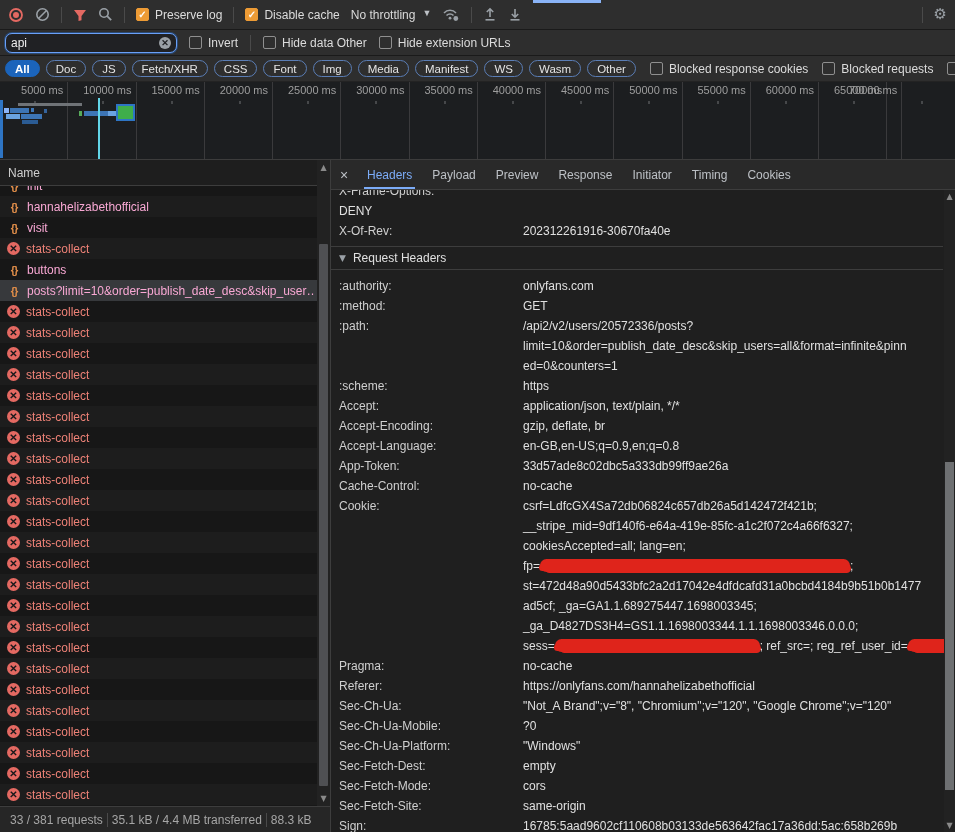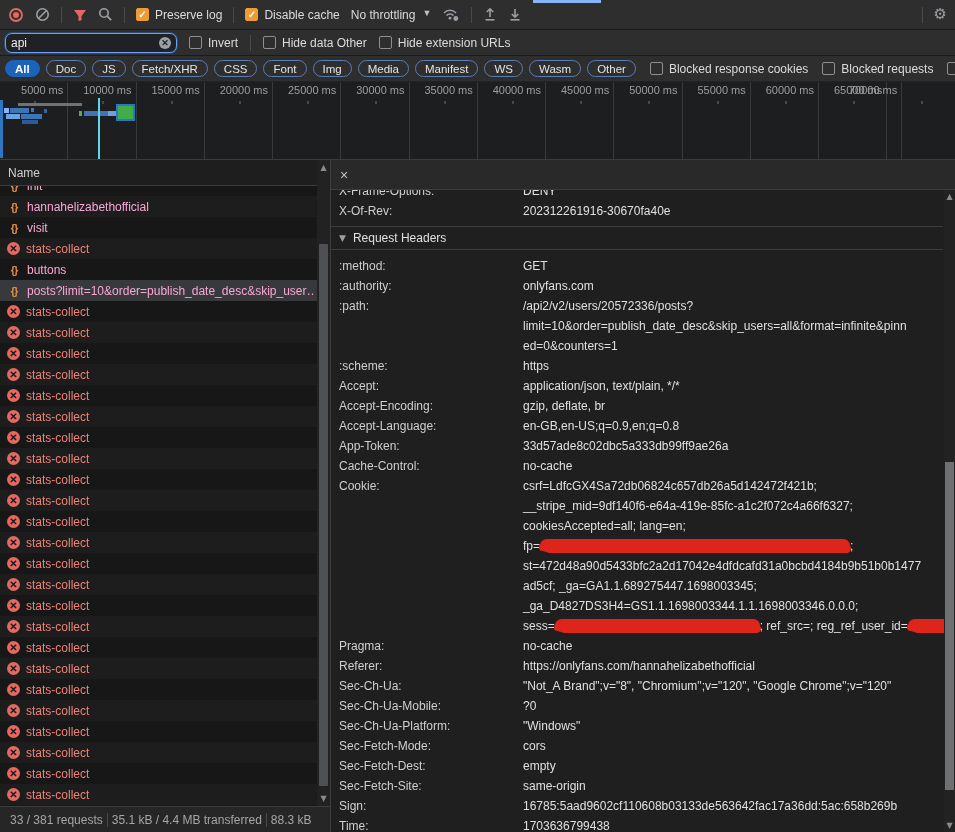--- a/index.html
+++ b/index.html
@@ -80,21 +80,21 @@
   .statusbar .sep{height:14px;background:#4a4a4a;}
   
   .right{flex:1;display:flex;flex-direction:column;position:relative;background:#1f1f1f;min-width:0;}
   .tabbar{height:30px;flex:none;border-bottom:1px solid #3d3d3d;display:flex;align-items:center;background:#292929;}
   .closex{width:26px;text-align:center;color:#bdc1c6;font-size:14px;flex:none;}
   .dtab{padding:0 10px;height:100%;display:flex;align-items:center;color:#bdc1c6;position:relative;white-space:nowrap;}
   .dtab.active{color:#7cacf8;}
   .dtab.active::after{content:"";position:absolute;left:7px;right:7px;bottom:0;height:2px;background:#7cacf8;}
   .detail{flex:1;overflow:hidden;padding-left:8px;padding-right:12px;}
   .hrow{display:flex;}
-  .hrow.clip-top{margin-top:-9px;}
+  .hrow.clip-top{margin-top:-9px;flex-direction:column;}
   .hname{width:184px;flex:none;color:#cfcfcf;line-height:20px;white-space:nowrap;}
   .hval{flex:1;color:#e0e0e0;min-width:0;}
   .hline{line-height:20px;white-space:nowrap;}
   .hsection{display:flex;align-items:center;height:24px;border-top:1px solid #3d3d3d;
     border-bottom:1px solid #3d3d3d;margin:5px 0 6px -8px;padding-left:8px;color:#e0e0e0;}
   .tri{color:#9aa0a6;font-size:9px;margin-right:7px;font-family:"DejaVu Sans",sans-serif;}
   .redact{display:inline-block;height:13px;border-radius:7px;background:#df241b;vertical-align:-2px;
     box-shadow:3px 3px 0 -2px #df241b,-4px 2px 0 -3px #df241b;}
   svg{display:block;}
 </style>
@@ -428,48 +428,57 @@
       <div class="vscroll">
         <span class="arrow" style="top:3px;">▲</span>
         <span class="thumb l-thumb"></span>
         <span class="arrow" style="bottom:3px;">▼</span>
       </div>
     </div>
 
     <div class="right">
       <div class="tabbar">
         <span class="closex">×</span>
+        <span id="dtabs" style="display:flex;height:100%;">
+            <span class="dtab active">Headers</span>
+            <span class="dtab">Payload</span>
+            <span class="dtab">Preview</span>
+            <span class="dtab">Response</span>
+            <span class="dtab">Initiator</span>
+            <span class="dtab">Timing</span>
+            <span class="dtab">Cookies</span>
+          </span>
       </div>
       <div class="detail" id="detail">
           <div class="hrow clip-top">
             <span class="hname">X-Frame-Options:</span>
             <div class="hval">
               <div class="hline">DENY</div>
             </div>
           </div>
           <div class="hrow">
             <span class="hname">X-Of-Rev:</span>
             <div class="hval">
               <div class="hline">202312261916-30670fa40e</div>
             </div>
           </div>
           <div class="hsection">
             <span class="tri">▼</span>
             <span>Request Headers</span>
           </div>
           <div class="hrow">
+            <span class="hname">:authority:</span>
+            <div class="hval">
+              <div class="hline">onlyfans.com</div>
+            </div>
+          </div>
+          <div class="hrow">
             <span class="hname">:method:</span>
             <div class="hval">
               <div class="hline">GET</div>
-            </div>
-          </div>
-          <div class="hrow">
-            <span class="hname">:authority:</span>
-            <div class="hval">
-              <div class="hline">onlyfans.com</div>
             </div>
           </div>
           <div class="hrow">
             <span class="hname">:path:</span>
             <div class="hval">
               <div class="hline">/api2/v2/users/20572336/posts?</div>
               <div class="hline">limit=10&amp;order=publish_date_desc&amp;skip_users=all&amp;format=infinite&amp;pinn</div>
               <div class="hline">ed=0&amp;counters=1</div>
             </div>
           </div>
@@ -546,29 +555,29 @@
               <div class="hline">?0</div>
             </div>
           </div>
           <div class="hrow">
             <span class="hname">Sec-Ch-Ua-Platform:</span>
             <div class="hval">
               <div class="hline">"Windows"</div>
             </div>
           </div>
           <div class="hrow">
+            <span class="hname">Sec-Fetch-Dest:</span>
+            <div class="hval">
+              <div class="hline">empty</div>
+            </div>
+          </div>
+          <div class="hrow">
             <span class="hname">Sec-Fetch-Mode:</span>
             <div class="hval">
               <div class="hline">cors</div>
-            </div>
-          </div>
-          <div class="hrow">
-            <span class="hname">Sec-Fetch-Dest:</span>
-            <div class="hval">
-              <div class="hline">empty</div>
             </div>
           </div>
           <div class="hrow">
             <span class="hname">Sec-Fetch-Site:</span>
             <div class="hval">
               <div class="hline">same-origin</div>
             </div>
           </div>
           <div class="hrow">
             <span class="hname">Sign:</span>

